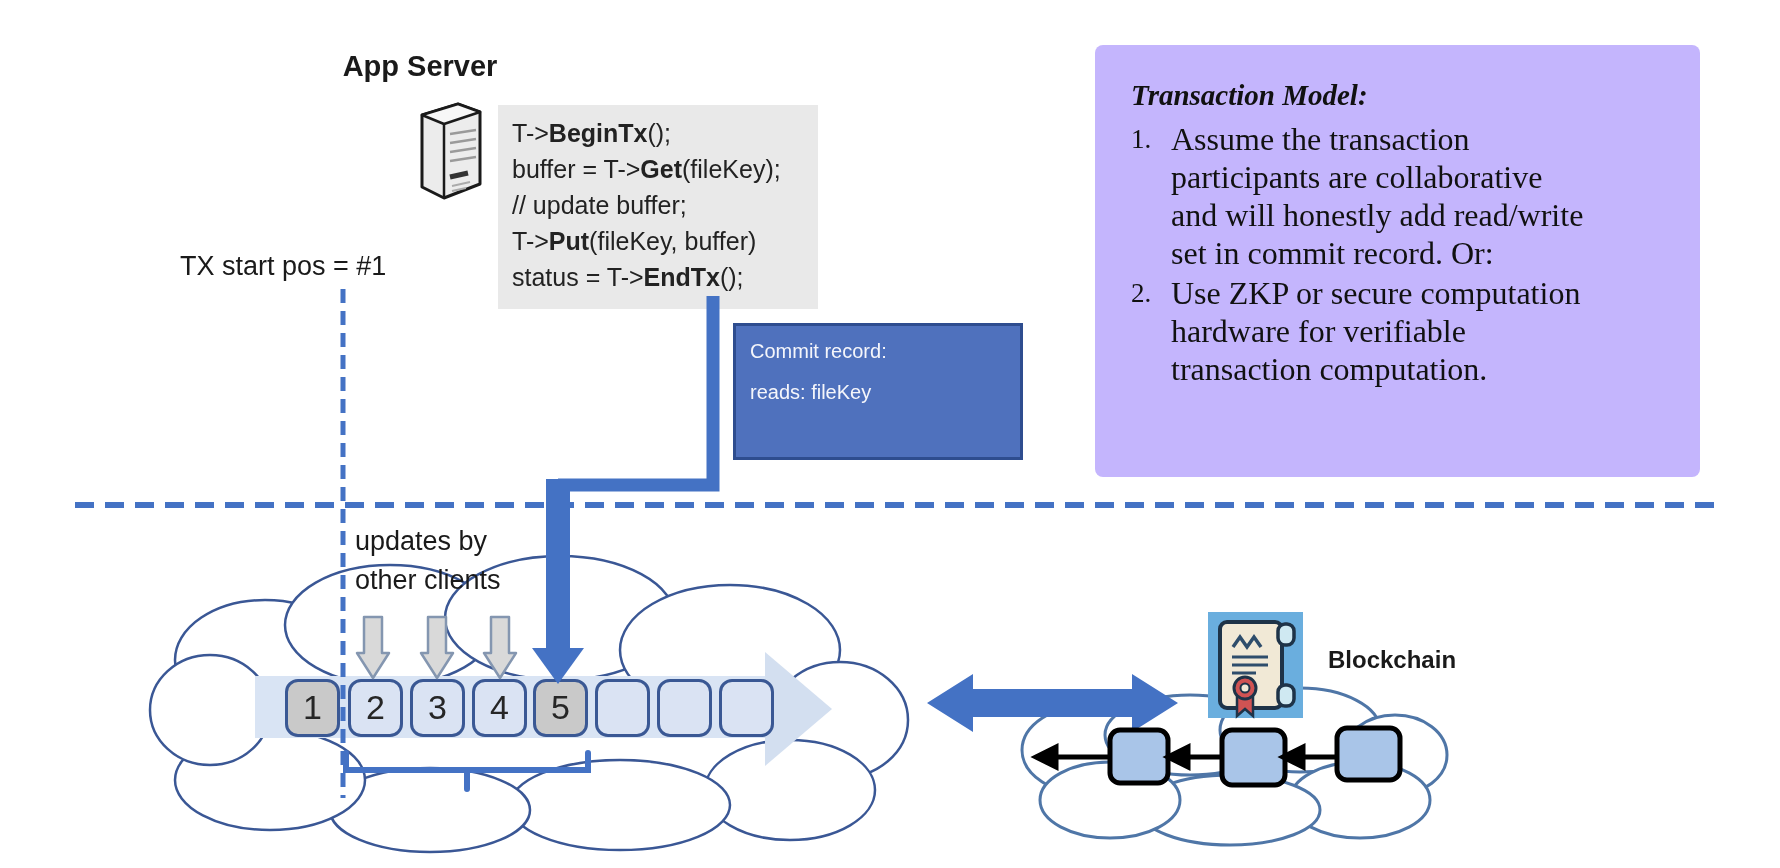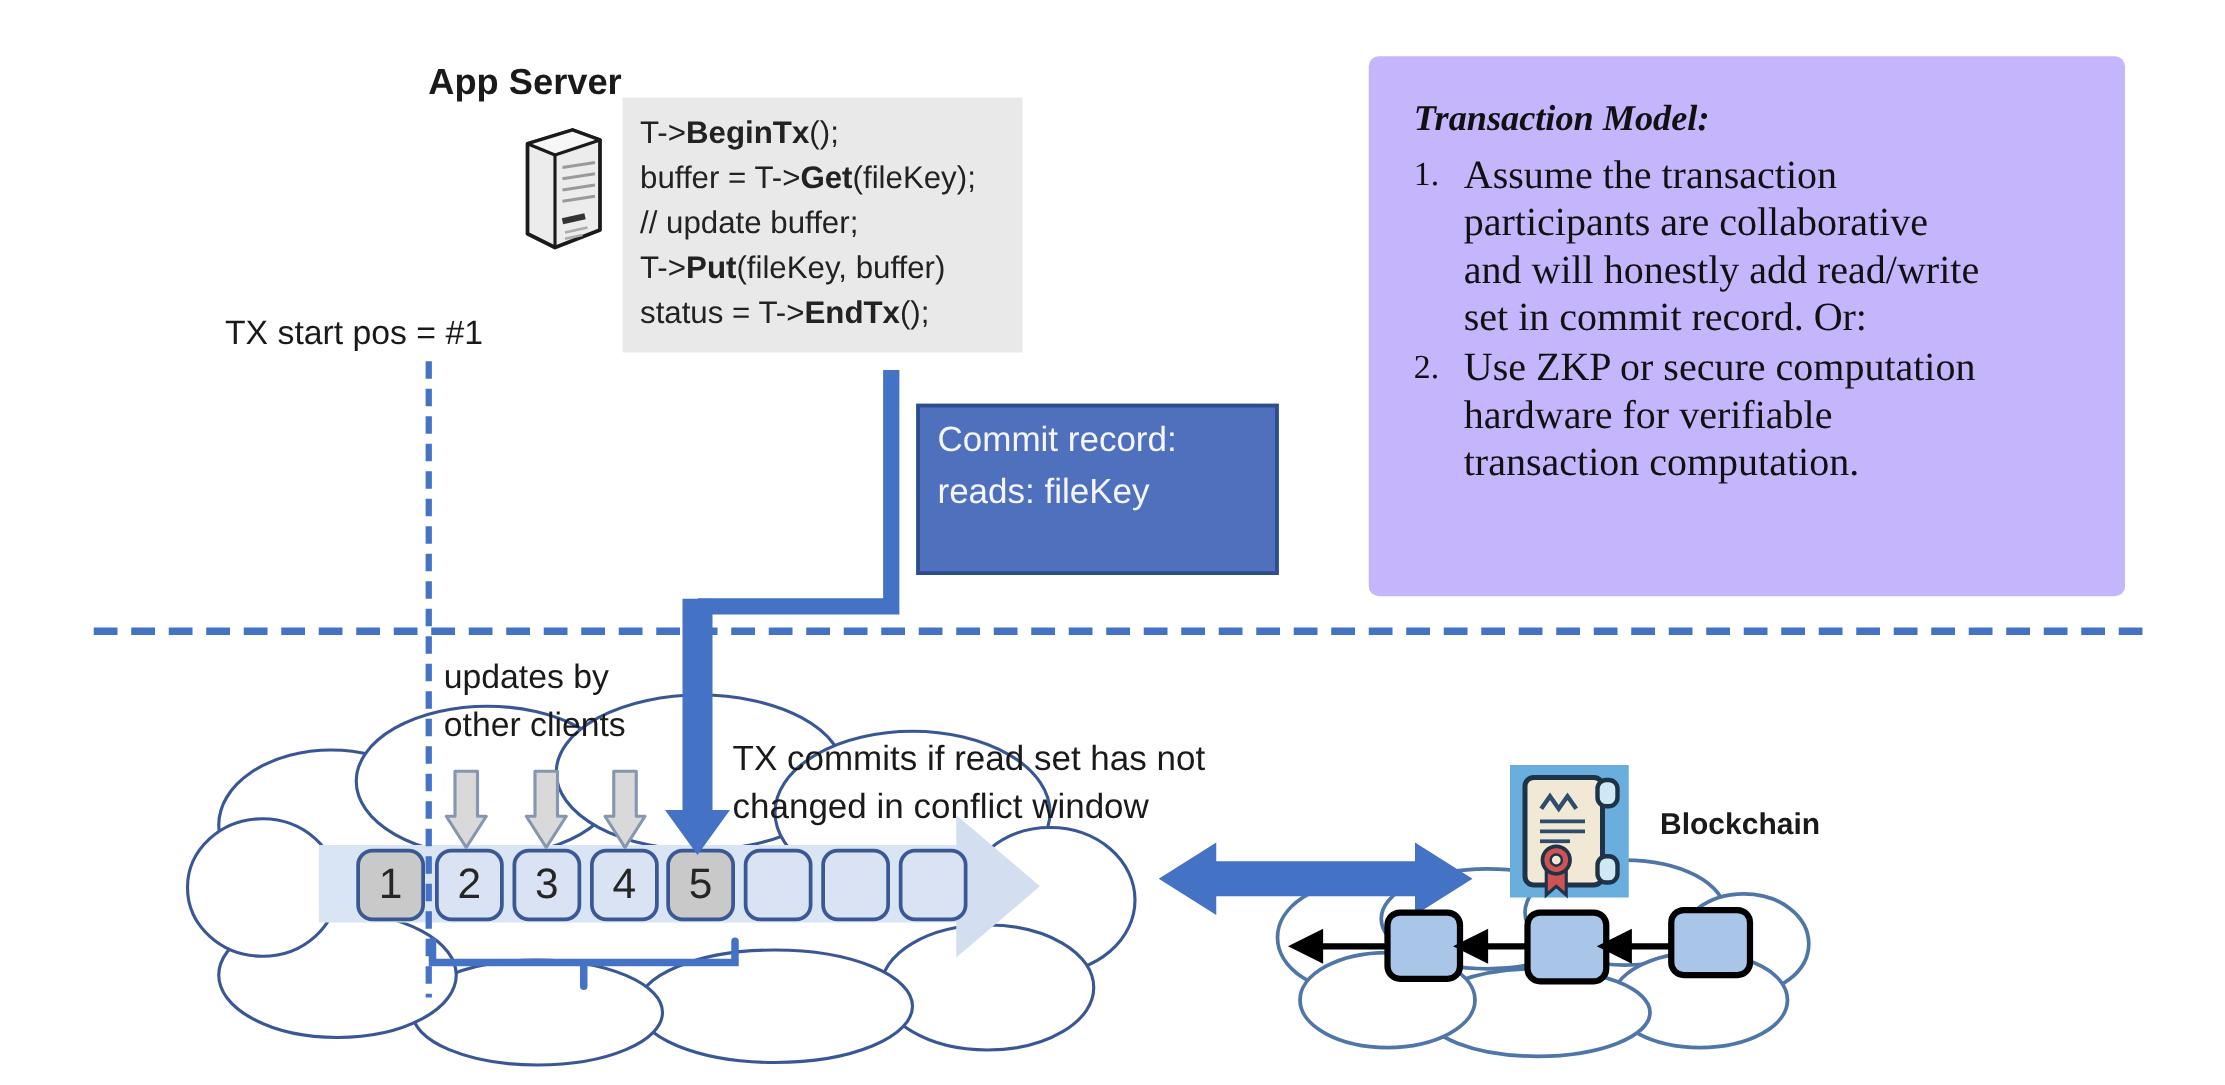--- a/index.html
+++ b/index.html
@@ -3,29 +3,29 @@
 <meta charset="utf-8">
 <style>
   html,body{margin:0;padding:0;background:#ffffff;}
   #stage{position:relative;width:1780px;height:868px;background:#ffffff;overflow:hidden;
          font-family:"Liberation Sans",sans-serif;}
   .abs{position:absolute;}
   svg.layer{position:absolute;left:0;top:0;pointer-events:none;}
   .lbl{color:#1a1a1a;white-space:nowrap;}
 
   
-  #code-box{left:498px;top:78px;width:320px;height:204px;background:#e9e9e9;
+  #code-box{left:498px;top:105px;width:320px;height:204px;background:#e9e9e9;
             padding:10px 0 0 14px;box-sizing:border-box;}
   .code-line{font-size:25px;line-height:36px;color:#222;white-space:nowrap;}
   .code-line b{font-weight:700;}
 
   
   #commit-box{left:733px;top:323px;width:290px;height:137px;background:#4f71bd;
               border:3px solid #2e4d8f;box-sizing:border-box;padding:5px 0 0 14px;}
-  .commit-line{color:#f5f6fb;font-size:28px;line-height:41px;white-space:nowrap;}
+  .commit-line{color:#f5f6fb;font-size:20px;line-height:41px;white-space:nowrap;}
 
   
   #note{left:1095px;top:45px;width:605px;height:432px;background:#c4b5fd;
         border-radius:8px;box-sizing:border-box;padding:34px 30px 0 36px;font-family:Liberation Serif, serif;}
   #note-title{font-size:29px;font-weight:700;font-style:italic;color:#111;margin-bottom:8px;}
   .note-item{display:flex;margin-top:2px;}
   .note-num{width:40px;font-size:27px;line-height:38px;color:#111;flex:none;}
   .note-lines div{font-size:32px;line-height:38px;color:#111;white-space:nowrap;}
 
   
@@ -164,24 +164,20 @@
         <div>transaction computation.</div>
       </div>
     </div>
   </div>
 
   <div class="abs lbl" id="updates-lbl">
     <div>updates by</div>
     <div>other clients</div>
   </div>
 
-  <div class="abs lbl" id="commits-lbl">
-    <div>TX commits if read set has not</div>
-    <div>changed in conflict window</div>
-  </div>
 
   <div class="abs tblock gray" style="left:285px;">1</div>
   <div class="abs tblock light" style="left:348px;">2</div>
   <div class="abs tblock light" style="left:410px;">3</div>
   <div class="abs tblock light" style="left:472px;">4</div>
   <div class="abs tblock gray" style="left:533px;">5</div>
   <div class="abs tblock light" style="left:595px;"></div>
   <div class="abs tblock light" style="left:657px;"></div>
   <div class="abs tblock light" style="left:719px;"></div>
 

